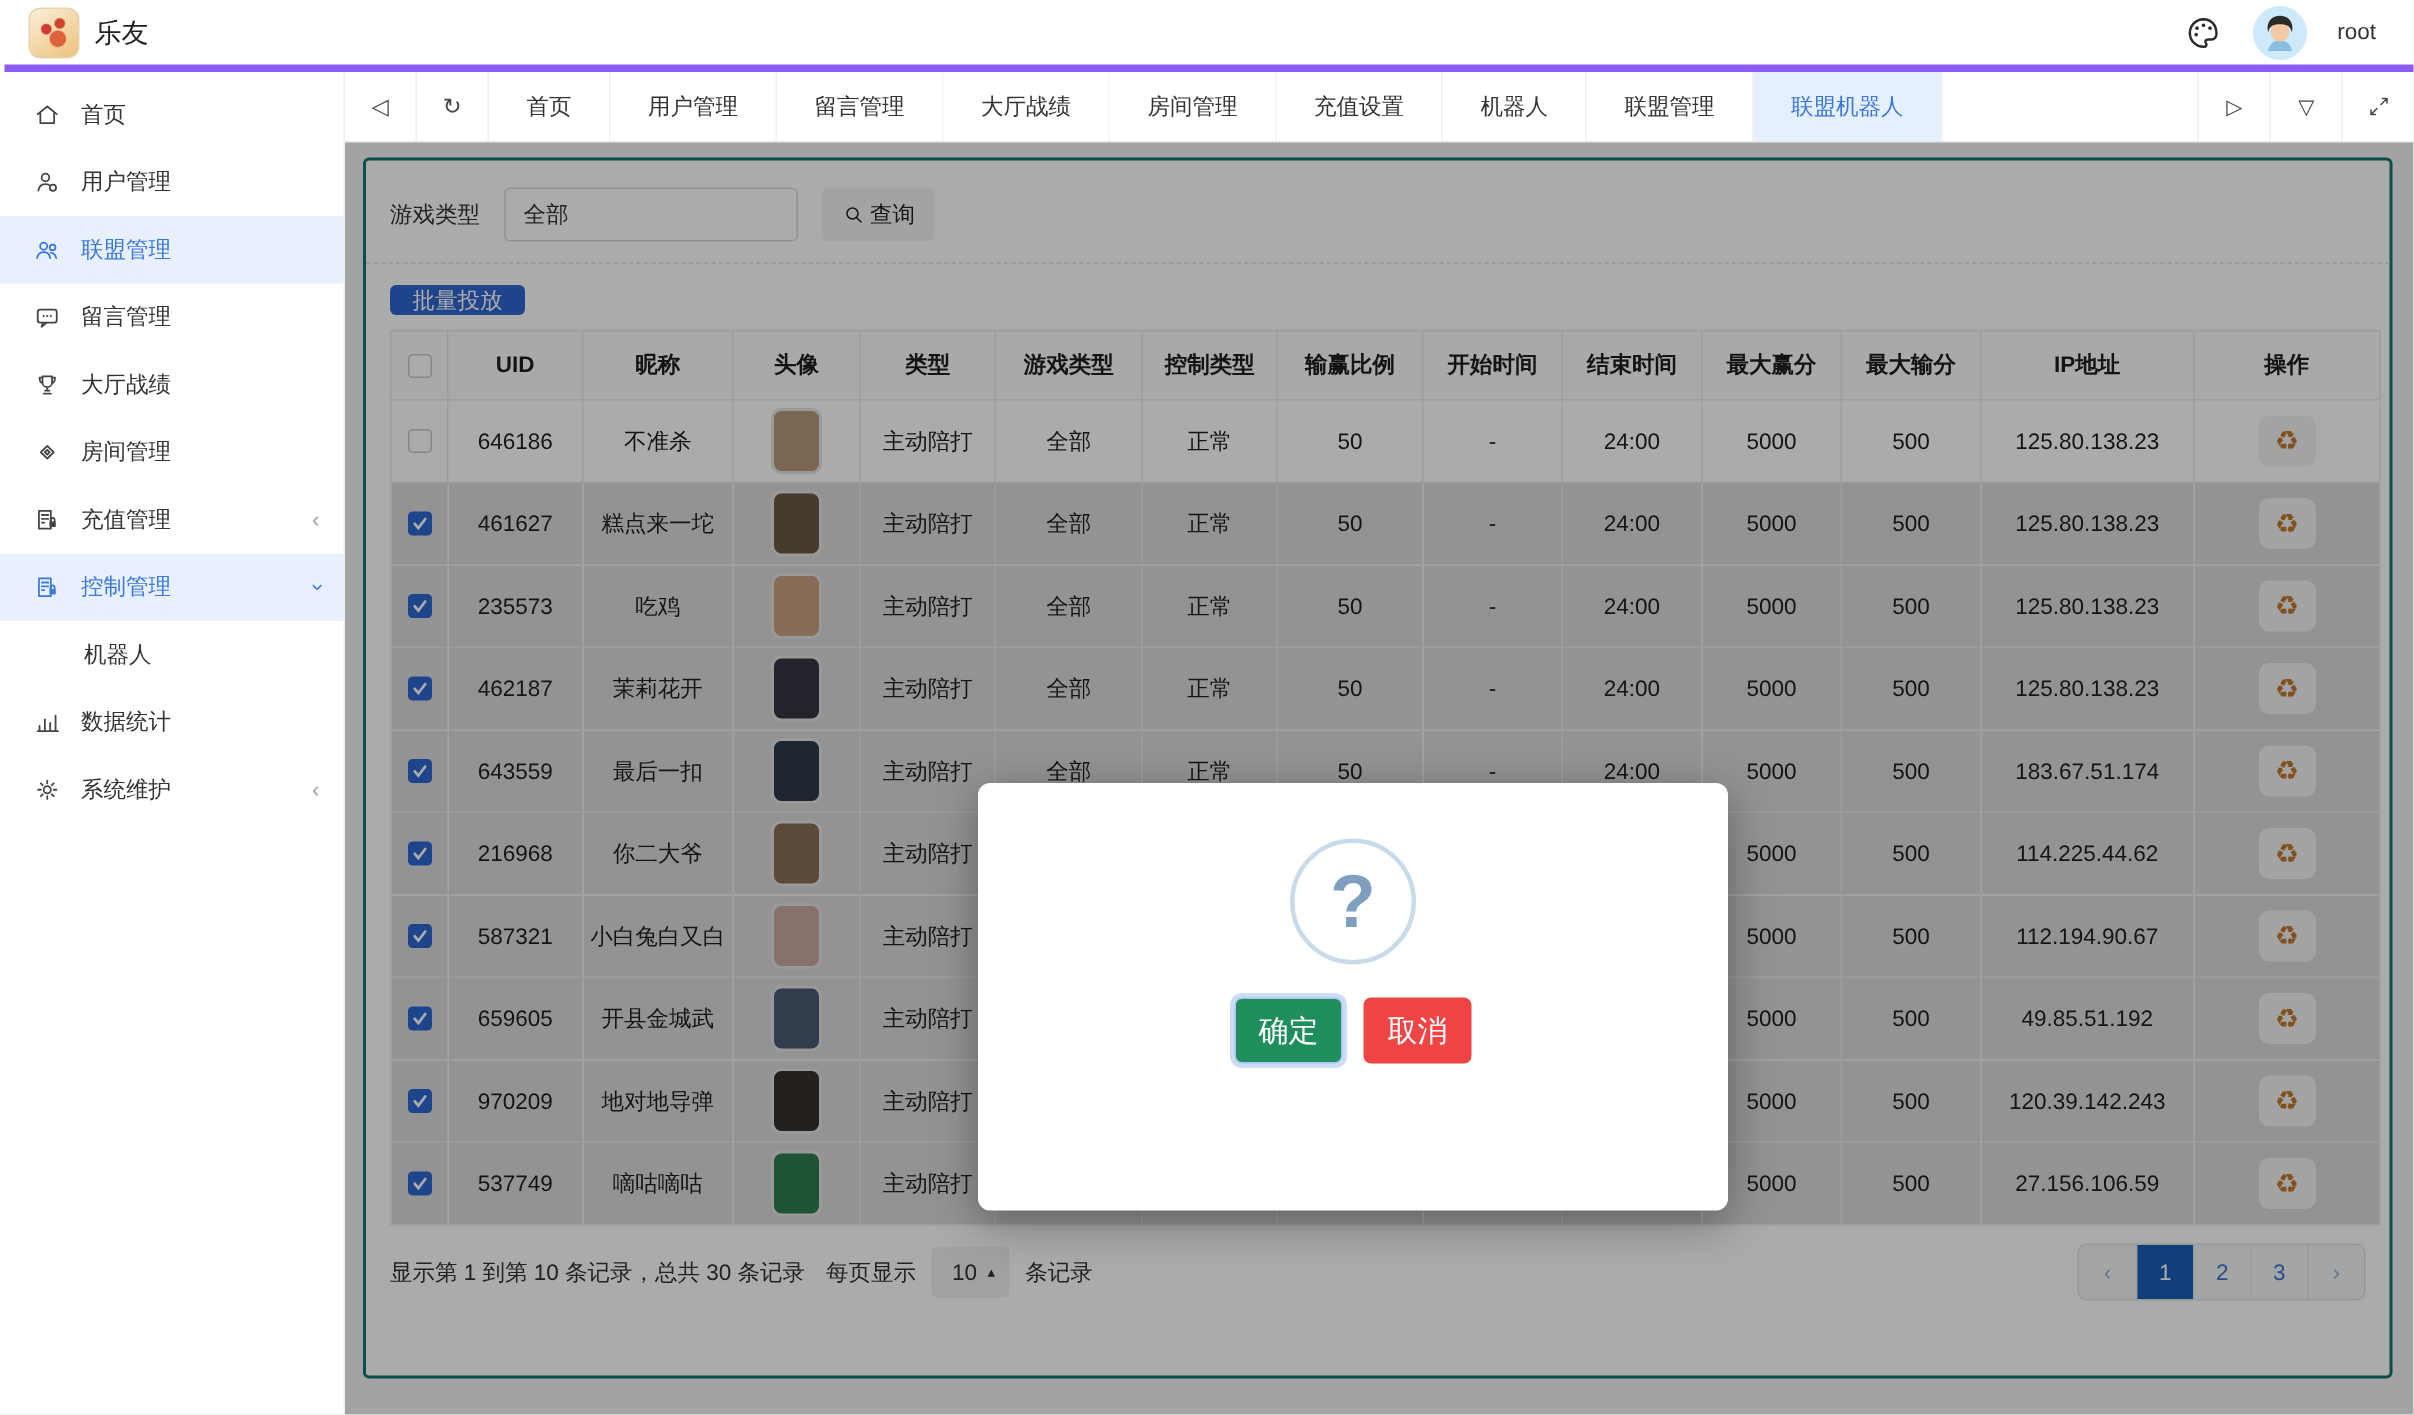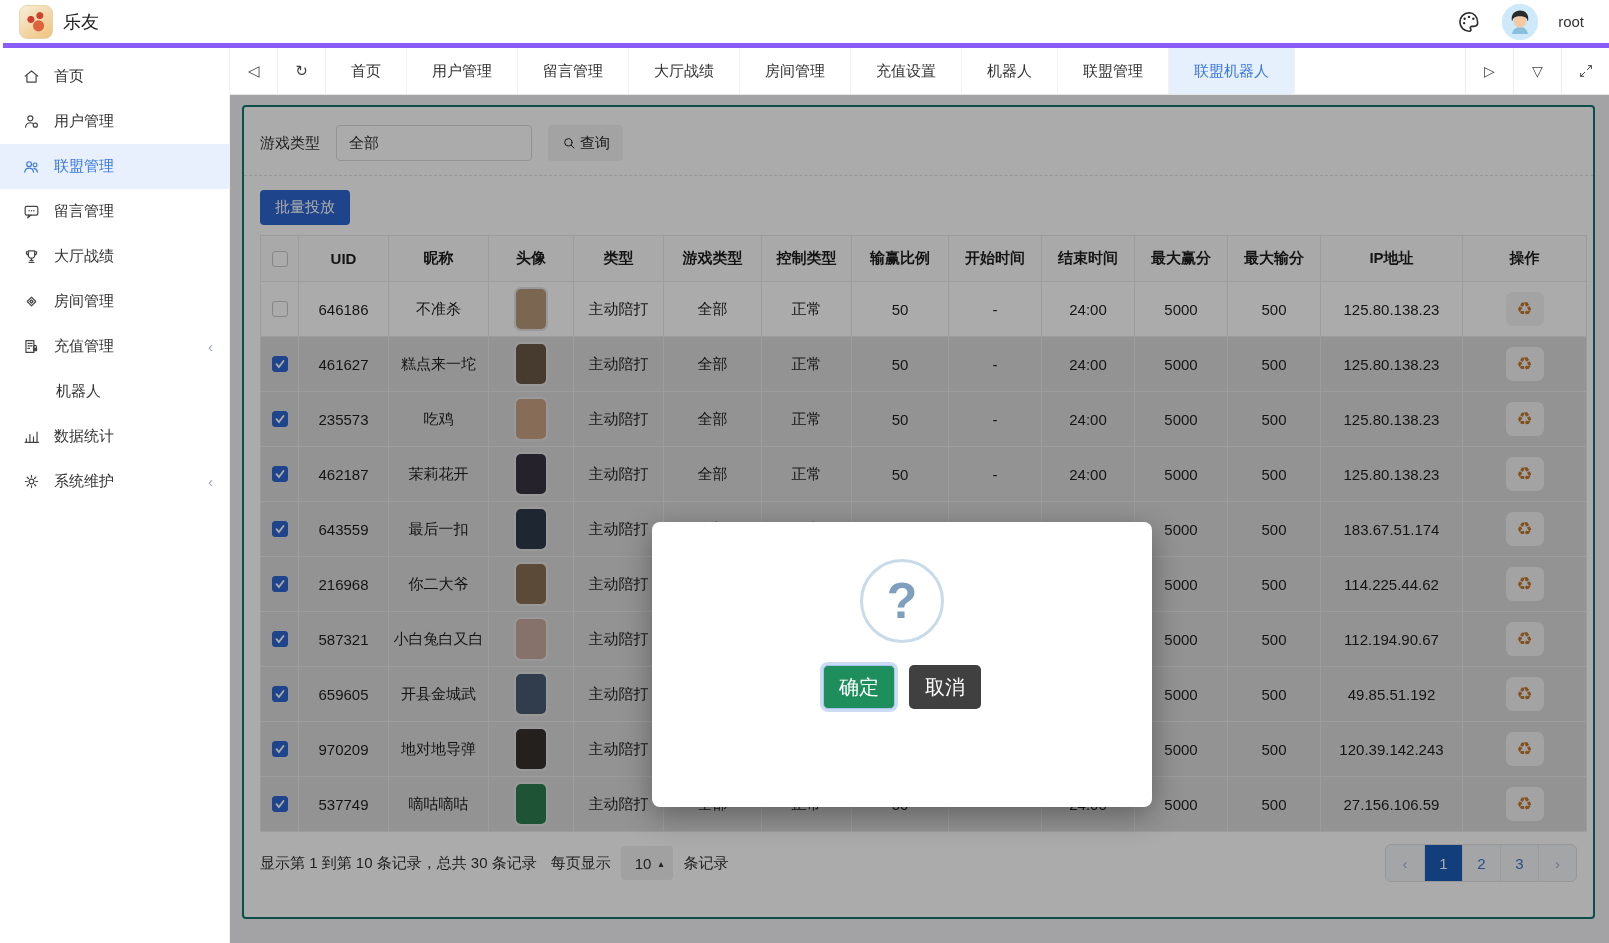--- a/index.html
+++ b/index.html
@@ -55,21 +55,21 @@
   .card { position:absolute; left:12px; top:10px; right:14px; bottom:24px; background:#fff;
     border:2px solid #0f766e; border-radius:4px; padding:12px 16px; display:flex; flex-direction:column; }
   .filter-row { display:flex; align-items:center; gap:16px; height:48px; }
   .f-label { font-size:15px; color:#333; }
   .select-box { width:196px; height:36px; border:1px solid #dcdcdc; border-radius:4px; background:#fff;
     display:flex; align-items:center; padding-left:12px; font-size:15px; color:#333; cursor:pointer; }
   .search-btn { height:36px; padding:0 13px; background:#f3f3f3; border:none; border-radius:4px;
     display:flex; align-items:center; gap:3px; font-size:15px; color:#222; cursor:pointer; }
   .search-btn .si-icon{ width:16px; height:16px; color:#222; }
   .dash-divider { border-top:1px dashed #e0e0e0; margin:8px -16px 0 -16px; }
-  .batch-btn { margin:14px 0 10px 0; align-self:flex-start; height:35px; padding:0 15px;
+  .batch-btn { margin:14px 0 10px 0; align-self:flex-start; height:20px; padding:0 15px;
     background:#2e66d0; color:#fff; font-size:15px; border:none; border-radius:4px; cursor:pointer; }
 
   table.grid { width:100%; border-collapse:collapse; table-layout:fixed; font-size:15px; }
   .grid th { height:46px; font-weight:bold; color:#1f1f1f; background:#fdfdfd;
     border:1px solid #e9e9e9; text-align:center; }
   .grid td { height:55px; color:#1f1f1f; border:1px solid #ebebeb; text-align:center; overflow:hidden; }
   .grid tr.sel td { background:#dcdcdc; }
   .cb { width:16px; height:16px; border:1px solid #c9c9c9; border-radius:3px; background:#fff;
     margin:0 auto; display:flex; align-items:center; justify-content:center; cursor:pointer; }
   .cb.checked { background:#2563ceb8; background:#2e66d0; border-color:#2e66d0; }
@@ -95,21 +95,21 @@
   .dim { position:absolute; inset:0; background:rgba(0,0,0,0.33); z-index:40; }
   .modal { position:absolute; left:422px; top:427px; width:500px; height:285px; background:#fff;
     border-radius:8px; box-shadow:0 8px 30px rgba(0,0,0,.35); z-index:50; text-align:center; }
   .q-circle { width:84px; height:84px; border-radius:50%; border:3px solid #c9dbe9; margin:37px auto 0;
     display:flex; align-items:center; justify-content:center;
     font-size:50px; font-weight:bold; color:#7f9fbf; }
   .m-title { margin-top:24px; font-size:25px; font-weight:bold; color:#141414; }
   .m-btns { margin-top:22px; display:flex; justify-content:center; gap:14px; }
   .m-btn { height:44px; min-width:72px; border-radius:5px; border:none; color:#fff; font-size:20px; cursor:pointer; }
   .btn-confirm { background:#1e8e5c; border:1px solid #a9c4ee; box-shadow:0 0 0 3px #ccdcf5; }
-  .btn-cancel { background:#404040; }
+  .btn-cancel { background:#ef4444; }
 </style>
 </head>
 <body>
 
 <div class="page">
 
   <div class="app-header">
     <div class="logo-box"></div>
     <div class="logo-text">乐友</div>
     <div class="header-right">
@@ -200,20 +200,32 @@
     <span class="si-icon">
           <svg class="ic" viewBox="0 0 24 24">
             <rect x="5" y="4.5" width="10" height="15"></rect>
             <path d="M7.5 8h2M10.8 8h2M7.5 11.2h2M10.8 11.2h2M7.5 14.4h2"></path>
             <path d="M14.8 13.5v-1.3a1.7 1.7 0 0 1 3.4 0v1.3"></path>
             <rect x="13.8" y="13.5" width="5.4" height="4.6" rx="1" fill="currentColor" stroke="none"></rect>
           </svg>
         </span>
     <span class="si-label">充值管理</span>
     <span class="si-arrow">‹</span>
+  </div>
+      <div class="side-item active">
+    <span class="si-icon">
+          <svg class="ic" viewBox="0 0 24 24">
+            <rect x="5" y="4.5" width="10" height="15"></rect>
+            <path d="M7.5 8h2M10.8 8h2M7.5 11.2h2M10.8 11.2h2M7.5 14.4h2"></path>
+            <path d="M14.8 13.5v-1.3a1.7 1.7 0 0 1 3.4 0v1.3"></path>
+            <rect x="13.8" y="13.5" width="5.4" height="4.6" rx="1" fill="currentColor" stroke="none"></rect>
+          </svg>
+        </span>
+    <span class="si-label">控制管理</span>
+    <span class="si-arrow down">‹</span>
   </div>
       <div class="side-item sub">
 
     <span class="si-label">机器人</span>
 
   </div>
       <div class="side-item">
     <span class="si-icon">
           <svg class="ic" viewBox="0 0 24 24">
             <path d="M5.5 19v-4M10 19V9.5M14.5 19v-6.5M19 19V6.5M4 19.5h17"></path>

